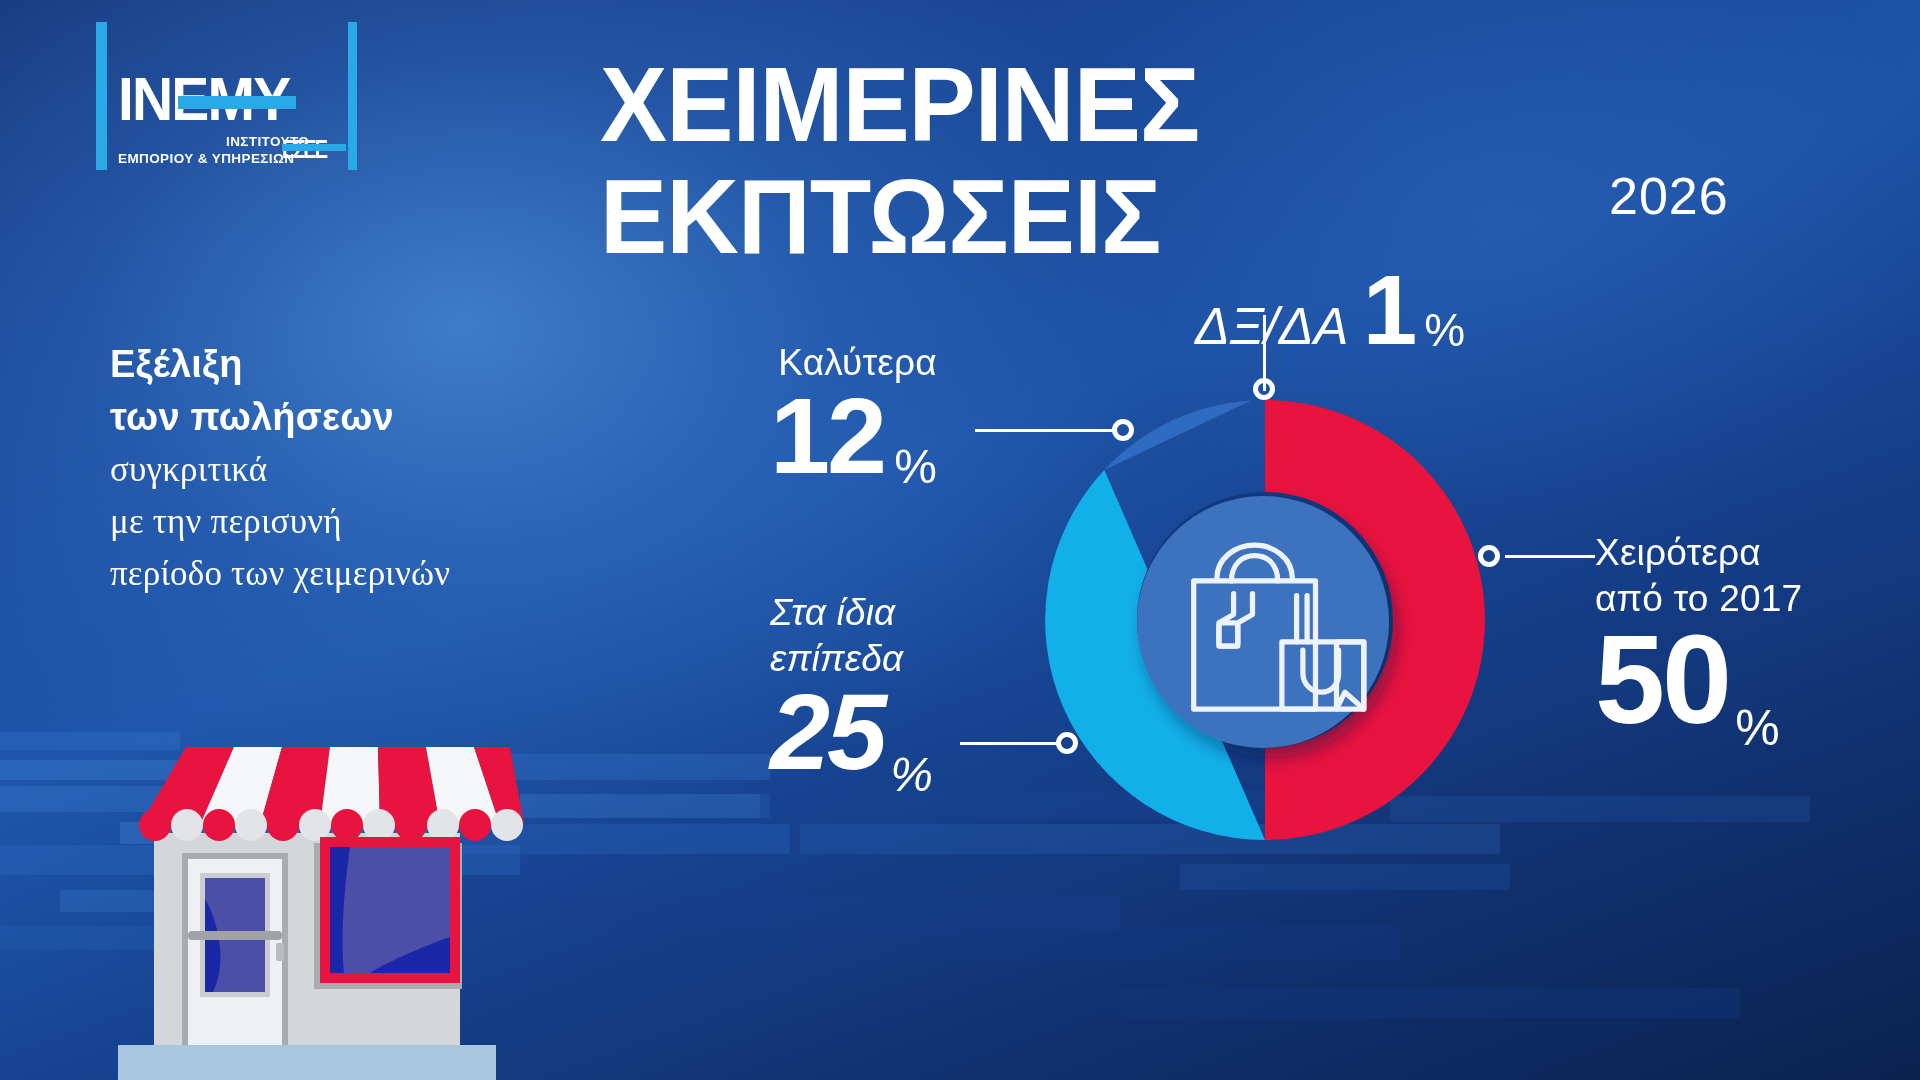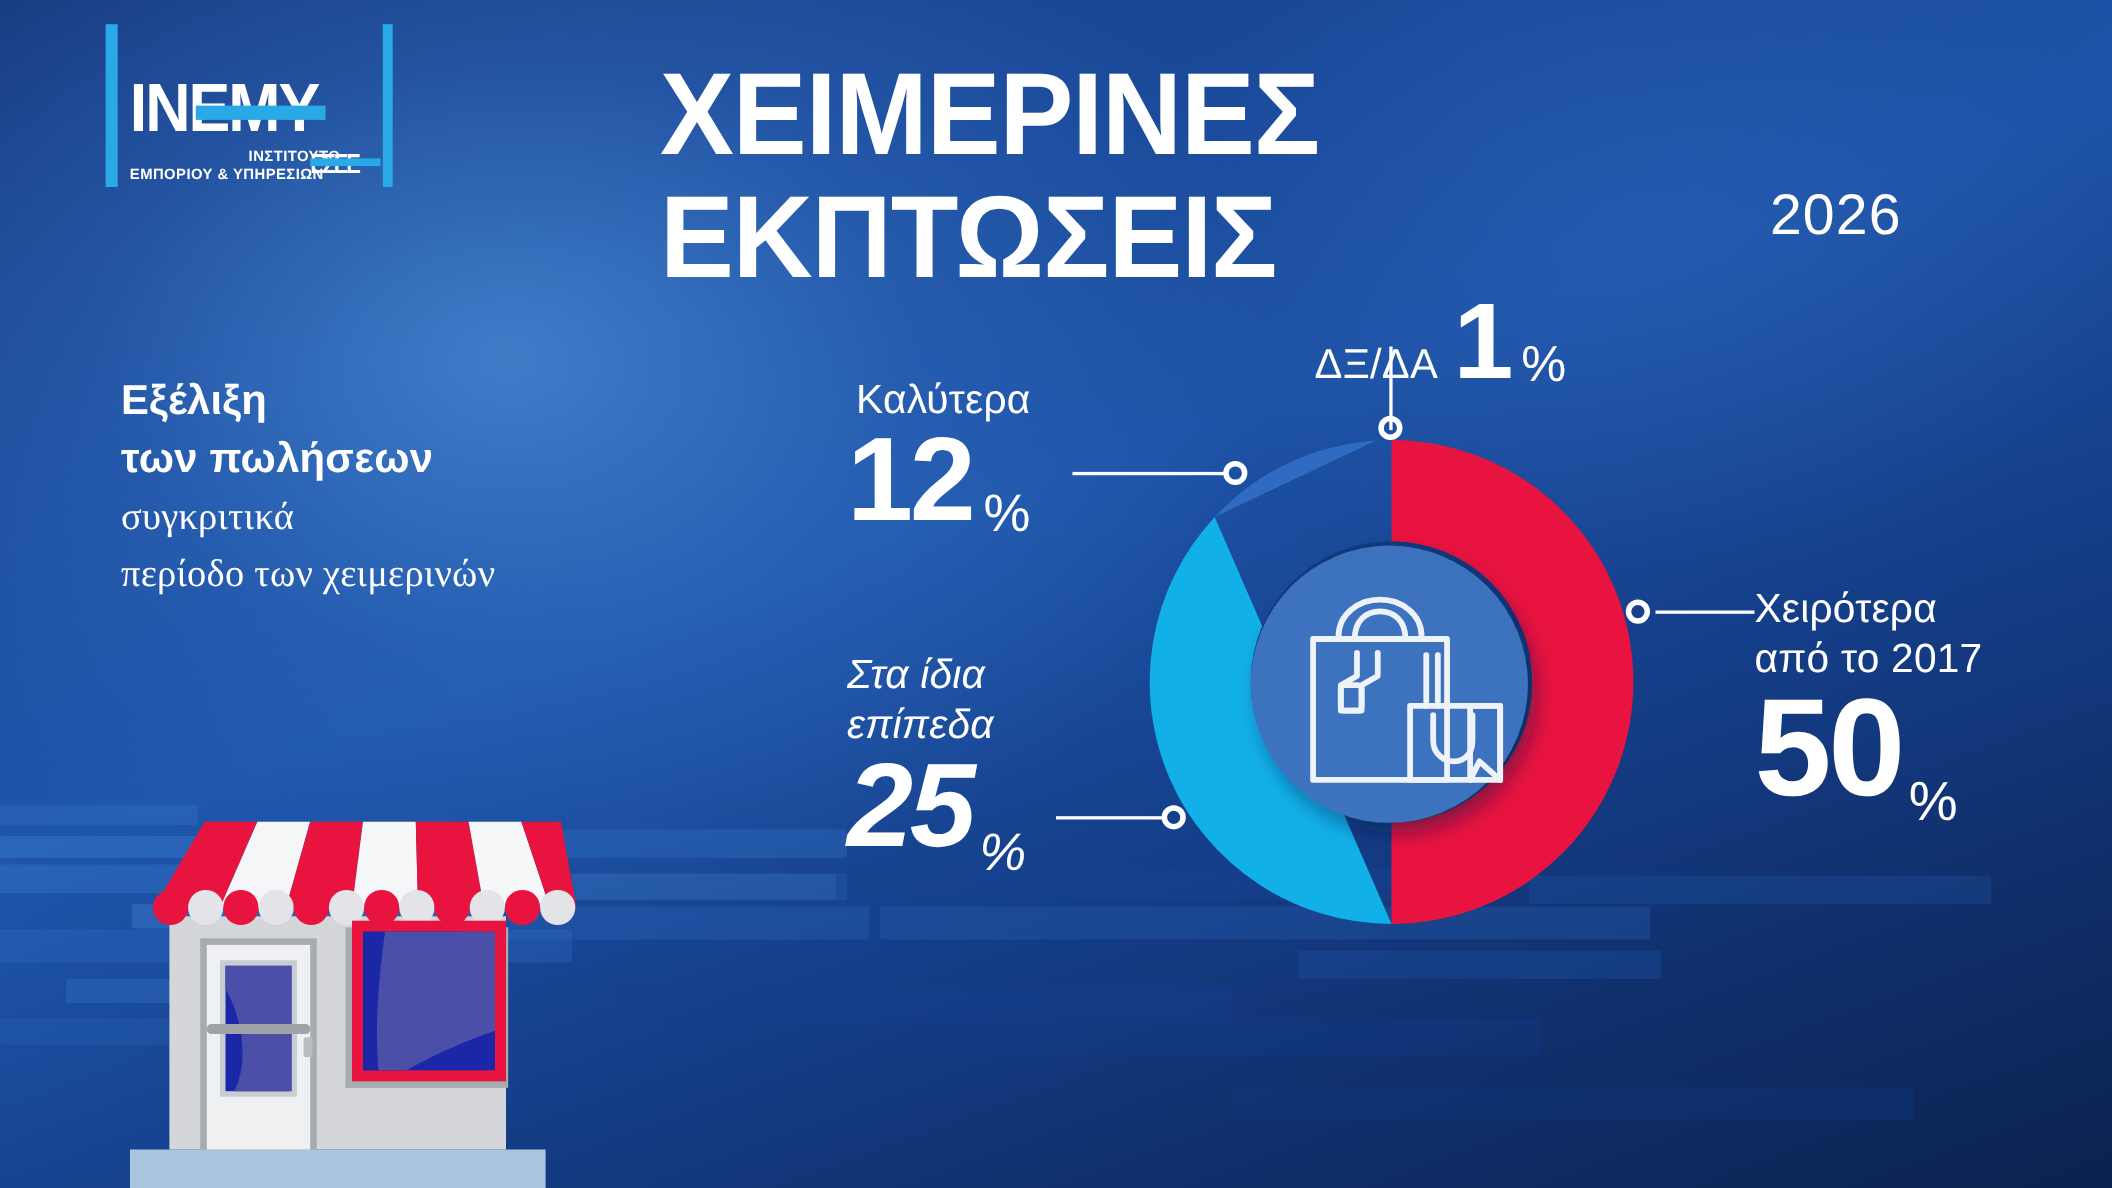--- a/index.html
+++ b/index.html
@@ -105,21 +105,21 @@
   #co-same { left:770px; top:590px; text-align:left;font-style:italic; }
   #co-same .co-num { font-size:108px; }
   #co-same .co-pct { font-size:48px; margin-left:6px; position:relative; top:22px; }
 
   #co-worse { left:1595px; top:530px; text-align:left; }
   #co-worse .co-num { font-size:126px; }
   #co-worse .co-pct { font-size:50px; margin-left:6px; position:relative; top:22px; }
 
   #co-dk { left:1195px; top:265px; }
   #co-dk .dk-row { display:flex; align-items:baseline; }
-  #co-dk .co-label { font-size:38px; }
+  #co-dk .co-label { font-size:52px;font-style:italic; }
   #co-dk .co-num { font-size:98px; margin-left:14px; }
   #co-dk .co-pct { font-size:46px; margin-left:10px; position:relative; top:2px; }
 
   .leader { position:absolute; background:#fff; }
   .leader.h { height:3px; }
   .leader.v { width:3px; }
   .marker {
     position:absolute; width:22px; height:22px; border-radius:50%;
     background:transparent; border:5px solid #fff;
   }
@@ -160,20 +160,21 @@
     <div id="esee-stripe"></div>
   </div>
 
   <div id="title">ΧΕΙΜΕΡΙΝΕΣ ΕΚΠΤΩΣΕΙΣ</div>
   <div id="year">2026</div>
 
   <div id="copy">
     <div class="bold">Εξέλιξη</div>
     <div class="bold">των πωλήσεων</div>
     <div class="light">συγκριτικά</div>
+    <div class="light">με την περισυνή</div>
     <div class="light">περίοδο των χειμερινών</div>
   </div>
 
   <div id="storefront">
     <svg width="430" height="355" viewBox="0 0 430 355">
 
       <rect x="0" y="320" width="378" height="35" fill="#a9c6de"></rect>
 
       <rect x="36" y="108" width="306" height="212" fill="#d4d6d9"></rect>
 

